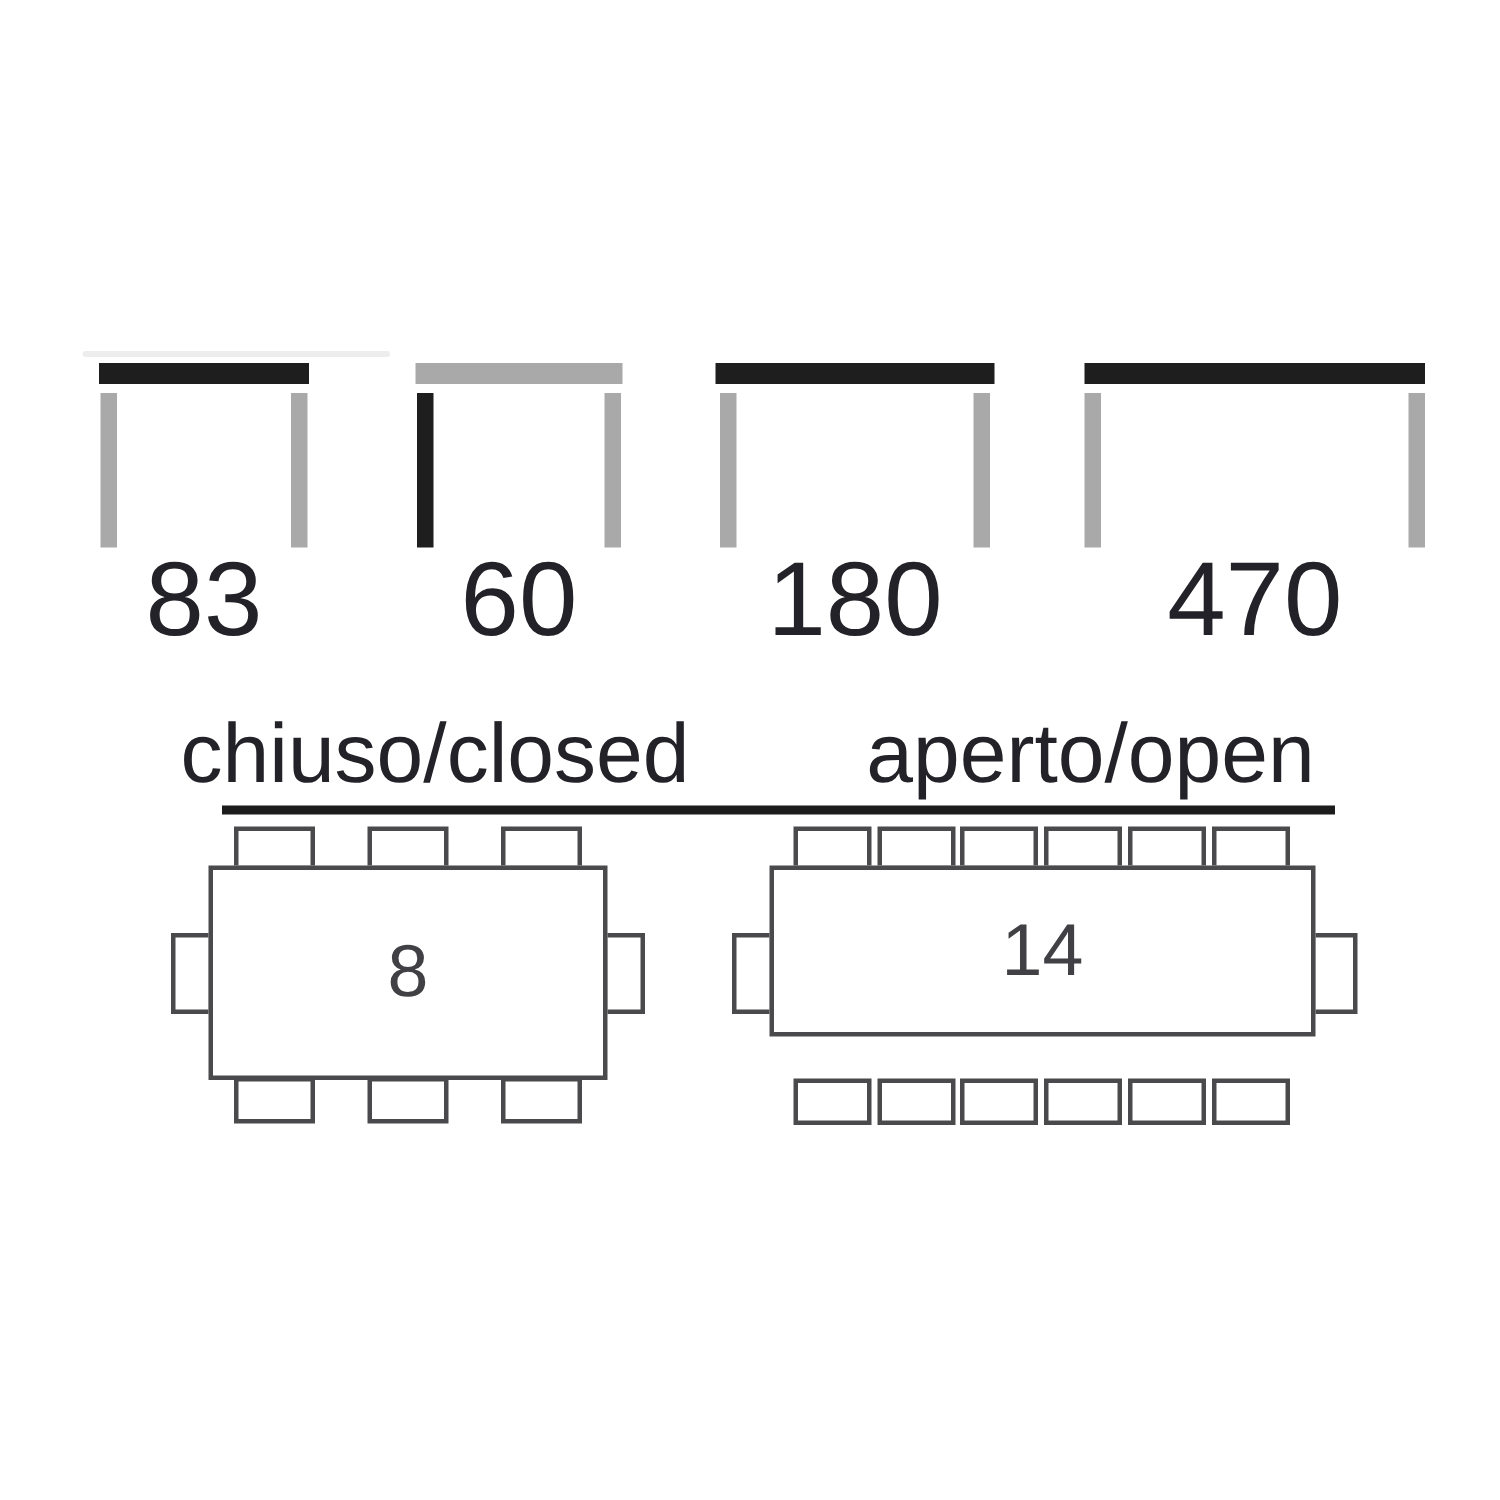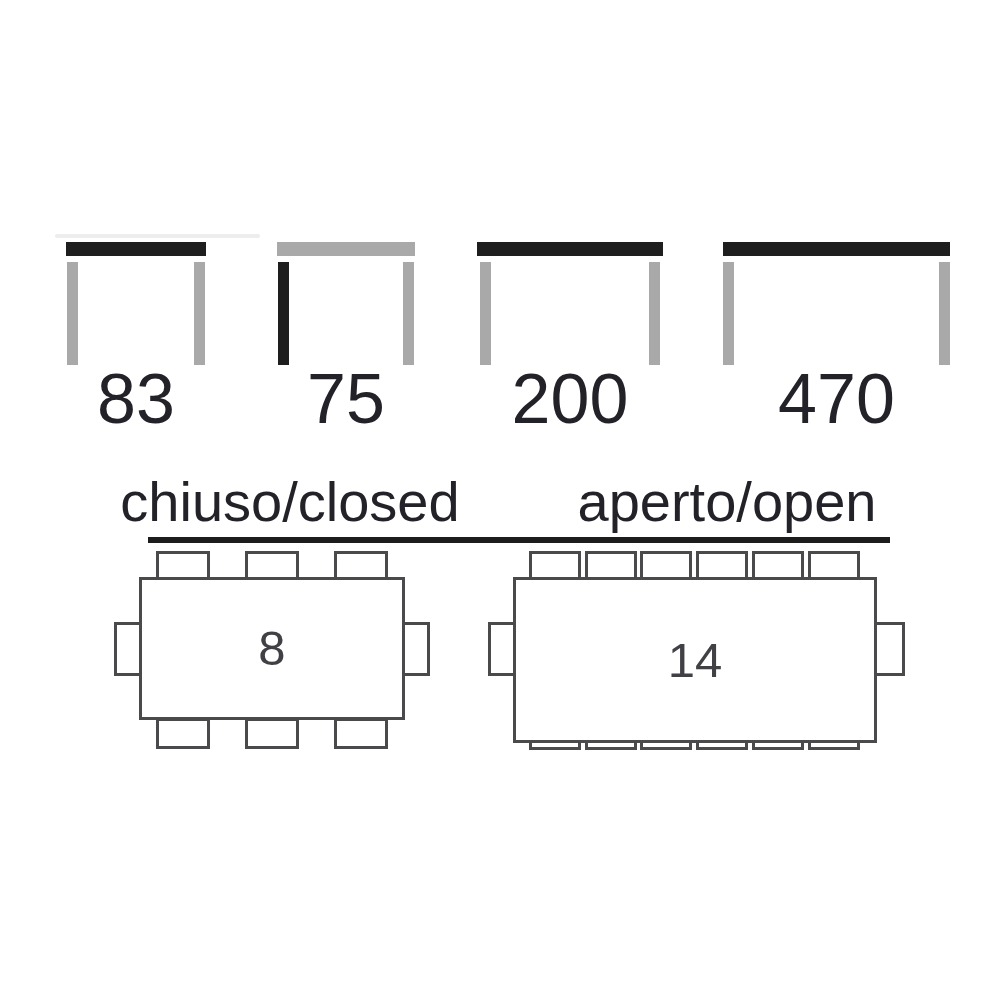--- a/index.html
+++ b/index.html
@@ -56,28 +56,28 @@
     <div class="top dark"></div>
     <div class="leg gray left"></div>
     <div class="leg gray right"></div>
     <div class="dim">83</div>
   </div>
 
   <div class="sideview" style="left:277px;width:138px">
     <div class="top gray"></div>
     <div class="leg dark left"></div>
     <div class="leg gray right"></div>
-    <div class="dim">75</div>
+    <div class="dim">60</div>
   </div>
 
   <div class="sideview" style="left:477px;width:186px">
     <div class="top dark"></div>
     <div class="leg gray left" style="left:3px"></div>
     <div class="leg gray right" style="right:3px"></div>
-    <div class="dim">200</div>
+    <div class="dim">180</div>
   </div>
 
   <div class="sideview" style="left:723px;width:227px">
     <div class="top dark"></div>
     <div class="leg gray left" style="left:0"></div>
     <div class="leg gray right" style="right:0"></div>
     <div class="dim">470</div>
   </div>
 
   <div class="plan-label" style="left:532px;width:390px">aperto/open</div>
@@ -107,18 +107,18 @@
     <div class="chair" style="left:264px;top:0;width:52px;height:29px"></div>
     <div class="chair" style="left:320px;top:0;width:52px;height:29px"></div>
     <div class="chair" style="left:41px;top:168px;width:52px;height:31px"></div>
     <div class="chair" style="left:97px;top:168px;width:52px;height:31px"></div>
     <div class="chair" style="left:152px;top:168px;width:52px;height:31px"></div>
     <div class="chair" style="left:208px;top:168px;width:52px;height:31px"></div>
     <div class="chair" style="left:264px;top:168px;width:52px;height:31px"></div>
     <div class="chair" style="left:320px;top:168px;width:52px;height:31px"></div>
     <div class="chair" style="left:0;top:71px;width:28px;height:54px"></div>
     <div class="chair" style="left:386px;top:71px;width:31px;height:54px"></div>
-    <div class="tabletop-outline" style="left:25px;top:26px;width:364px;height:166px">
+    <div class="tabletop-outline" style="left:25px;top:26px;width:364px;height:114px">
       <span class="seat-count">14</span>
     </div>
   </div>
 
 </div>
 
 </body></html>

